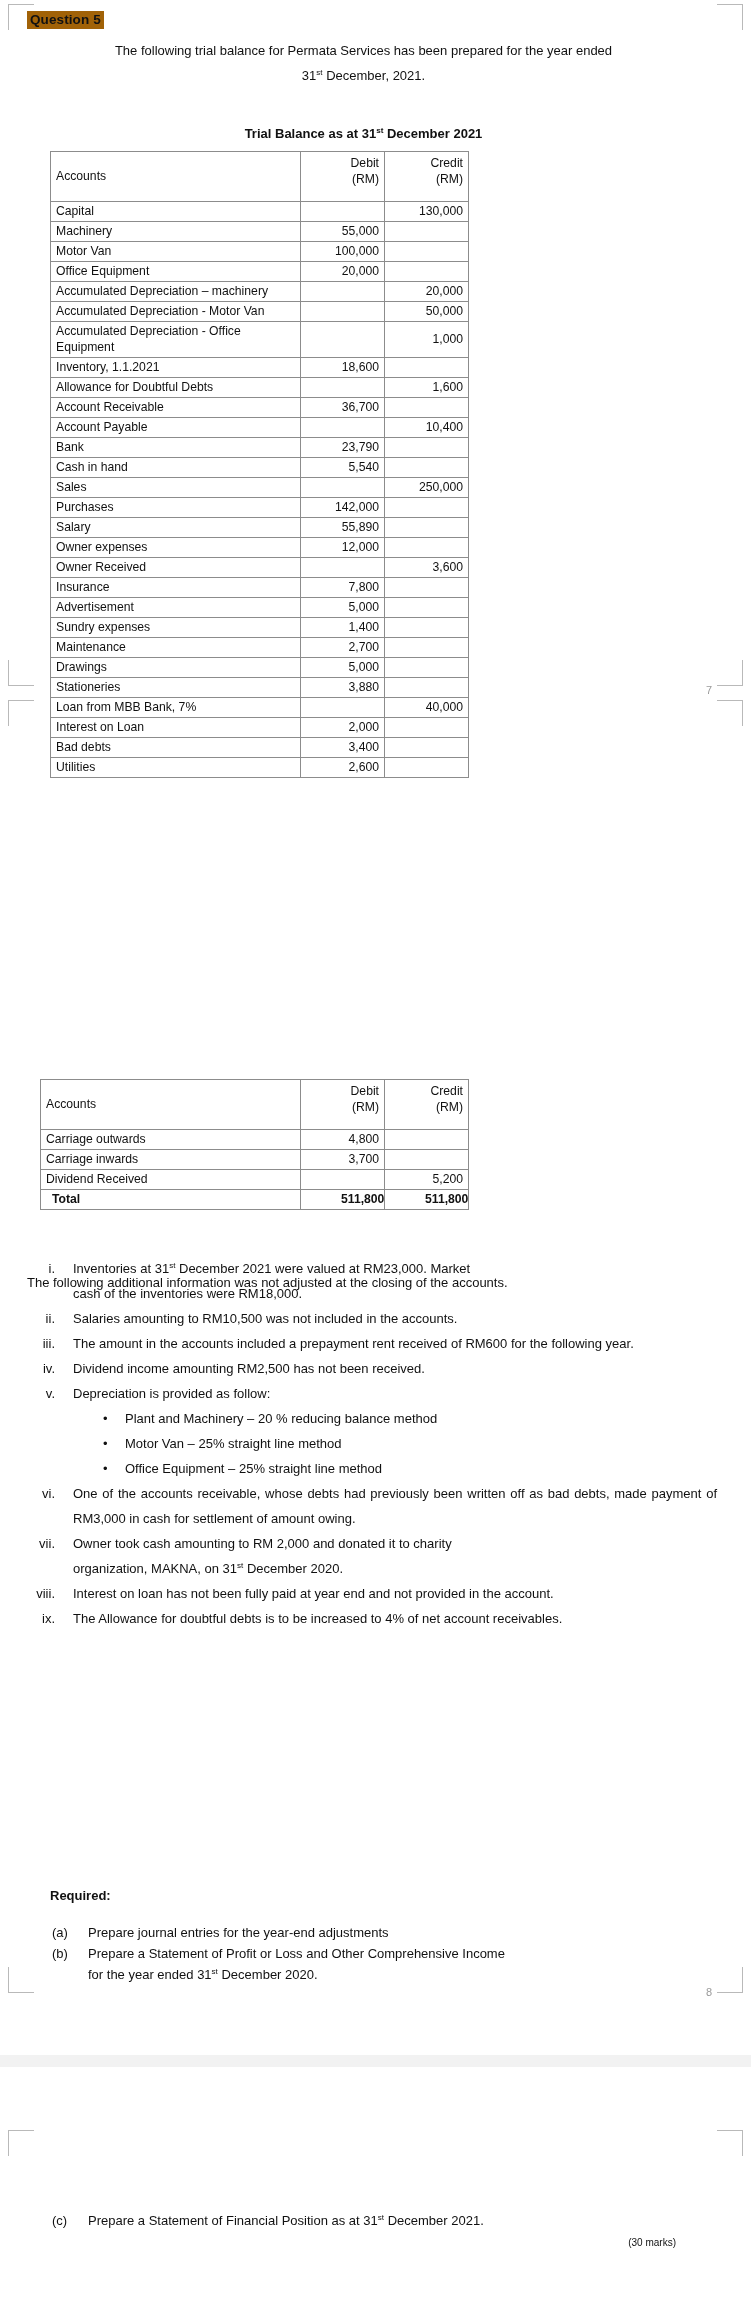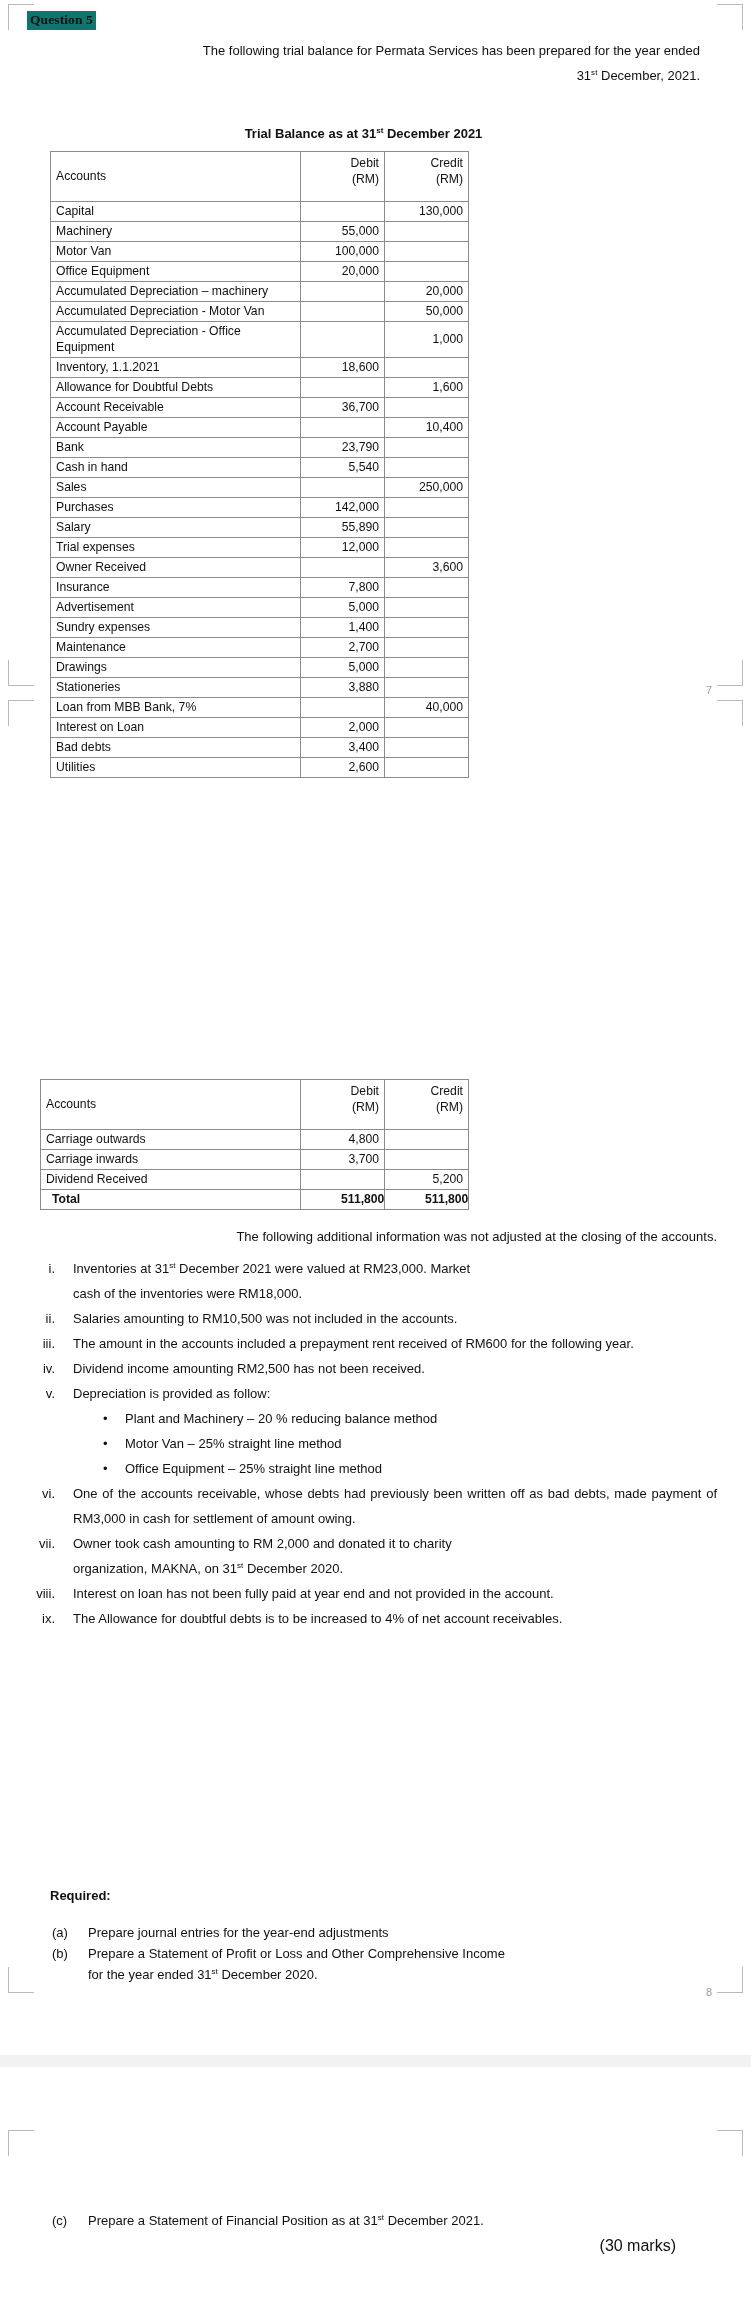--- a/index.html
+++ b/index.html
@@ -61,25 +61,24 @@
   
   .content {
     position: absolute;
     left: 27px;
     width: 673px;
   }
 
   .qtitle {
     font-size: 13.5px;
     font-weight: bold;
-    background: #0f766e;
+    background: #a16207;
     display: inline-block;
     padding: 1px 3px 2px 3px;
     letter-spacing: .1px;
-    font-family: Liberation Serif, serif;
   }
 
   .para {
     font-size: 13px;
     line-height: 25px;
     text-align: justify;
   }
 
   .tbl-caption {
     text-align: center;
@@ -174,21 +173,21 @@
   .rq .mark {
     width: 74px;
     min-width: 74px;
     padding-left: 38px;
     box-sizing: border-box;
     text-align: left;
   }
   .rq .body { flex: 1; }
 
   .marks {
-    font-size: 16px;
+    font-size: 10px;
     text-align: right;
   }
 </style>
 </head>
 <body>
 
 <div class="page">
 
   <div class="crop tl" style="left:8px;  top:4px;"></div>
   <div class="crop tr" style="right:8px; top:4px;"></div>
@@ -204,21 +203,21 @@
   <div class="pagenum" style="left:706px; top:684px;">7</div>
   <div class="pagenum" style="left:706px; top:1986px;">8</div>
 
   <div class="band" style="top:2055px; height:12px;"></div>
 
   <div class="content" style="top:10px;">
     <span class="qtitle">Question 5</span>
   </div>
 
   <div class="content" style="top:38px;">
-    <div class="para" style="text-align:right;">
+    <div class="para" style="text-align:center;">
       <span>The following trial balance for Permata Services has been prepared for the year ended</span><br>
       <span>31</span><sup>st</sup><span> December, 2021.</span>
     </div>
   </div>
 
   <div class="content" style="top:126px;">
     <div class="tbl-caption">
       <span>Trial Balance as at 31</span><sup>st</sup><span> December 2021</span>
     </div>
   </div>
@@ -318,21 +317,21 @@
             <td class="acc">Purchases</td>
             <td class="num">142,000</td>
             <td class="num"></td>
           </tr>
           <tr>
             <td class="acc">Salary</td>
             <td class="num">55,890</td>
             <td class="num"></td>
           </tr>
           <tr>
-            <td class="acc">Trial expenses</td>
+            <td class="acc">Owner expenses</td>
             <td class="num">12,000</td>
             <td class="num"></td>
           </tr>
           <tr>
             <td class="acc">Owner Received</td>
             <td class="num"></td>
             <td class="num">3,600</td>
           </tr>
           <tr>
             <td class="acc">Insurance</td>
@@ -427,21 +426,21 @@
           <tr class="total">
             <td class="acc">Total</td>
             <td class="num">511,800</td>
             <td class="num">511,800</td>
           </tr>
         </tbody>
     </table>
   </div>
 
   <div class="content" style="left:27px; top:1228px; width:690px;">
-    <div class="para" style="text-align:right; line-height:18px;">The following additional information was not adjusted at the closing of the accounts.</div>
+    <div class="para" style="text-align:left; line-height:18px;margin-top:46px;">The following additional information was not adjusted at the closing of the accounts.</div>
   </div>
 
   <div class="content" style="left:27px; top:1256px; width:690px;">
     <div class="rlist">
 
       <div class="ritem">
         <div class="mark">i.</div>
         <div class="body">
           <span>Inventories at 31</span><sup>st</sup><span> December 2021 were valued at RM23,000.   Market</span><br>
           <span>cash of the inventories were RM18,000.</span>

